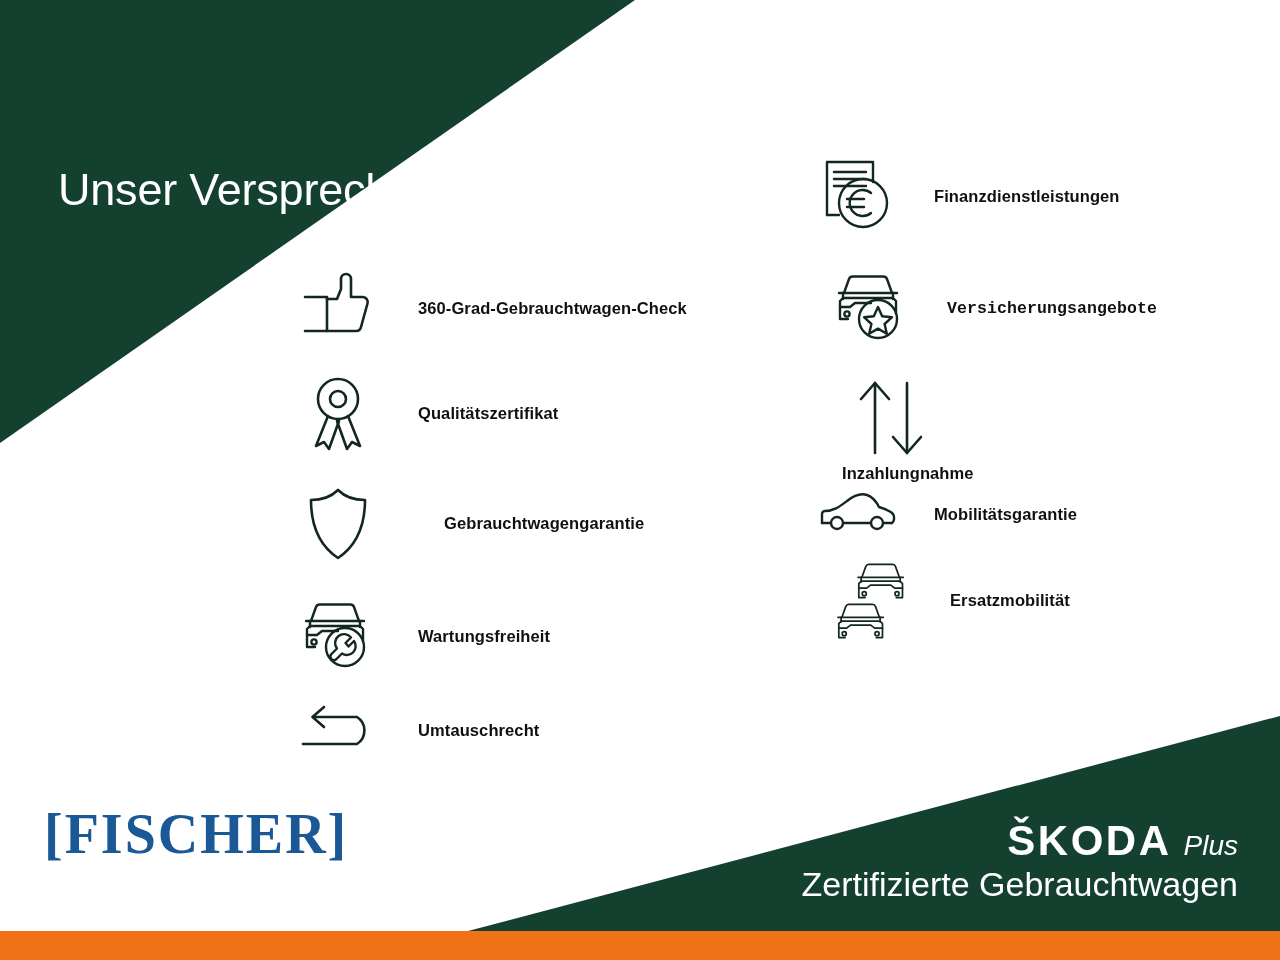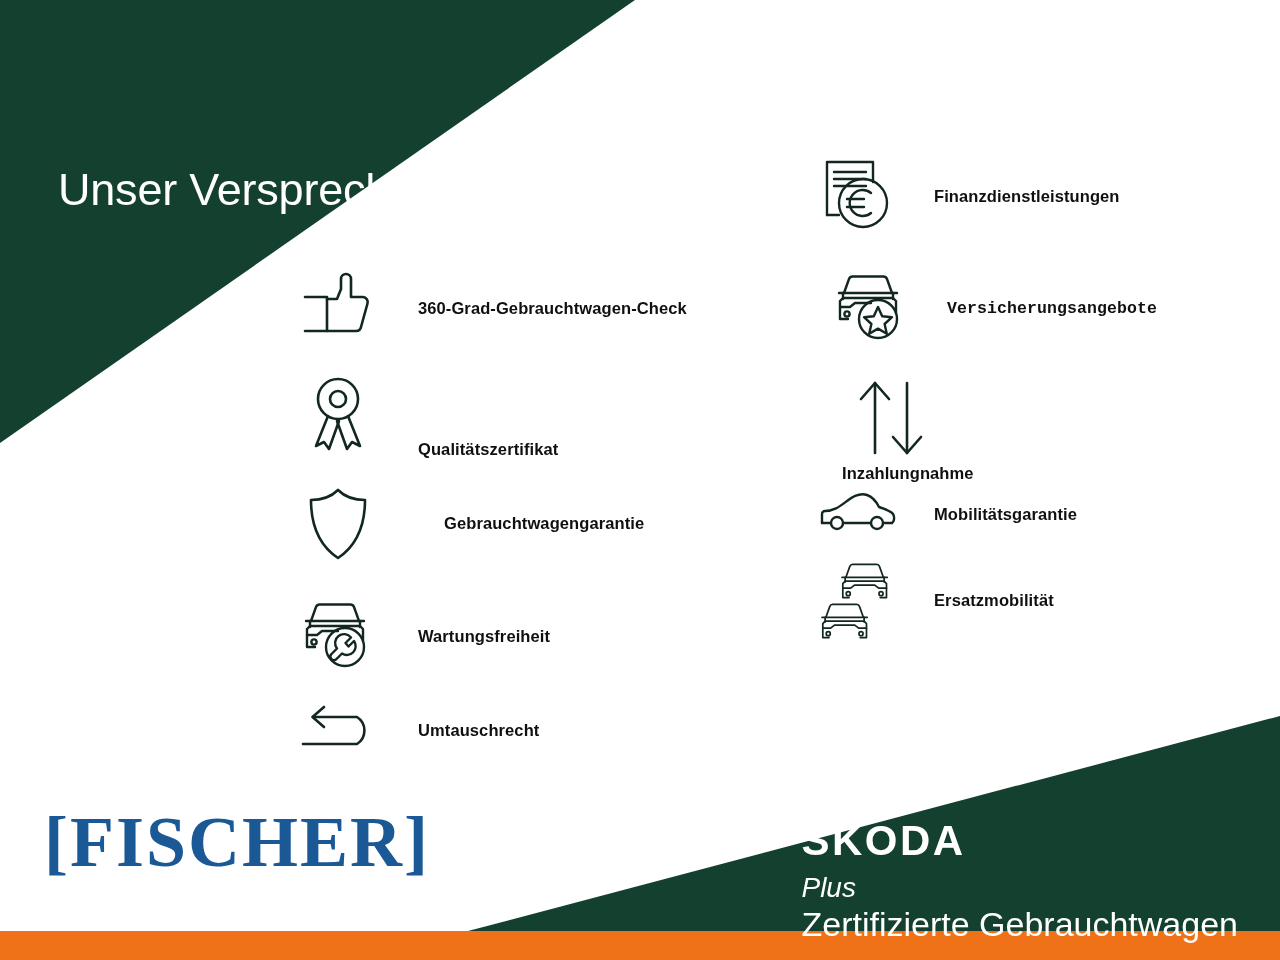--- a/index.html
+++ b/index.html
@@ -73,41 +73,40 @@
   }
   .col-right .feature-label { margin-left: 30px; }
 
   
   .fischer-logo {
     position: absolute;
     left: 44px;
     top: 806px;
     color: #1a5896;
     font-family: "Liberation Serif", serif;
-    font-size: 72px;
+    font-size: 56px;
     font-weight: bold;
     letter-spacing: 2px;
     line-height: 1;
     white-space: nowrap;
   }
 
   
   .skoda-block {
     position: absolute;
     right: 42px;
     top: 820px;
     text-align: right;
     color: #ffffff;
   }
   .skoda-top {
     display: flex;
     align-items: baseline;
     justify-content: flex-end;
     gap: 12px;
-    flex-direction: column;
   }
   .skoda-word {
     font-size: 42px;
     font-weight: bold;
     letter-spacing: 2.5px;
     line-height: 1;
     white-space: nowrap;
   }
   .skoda-plus {
     font-size: 28px;
@@ -145,21 +144,21 @@
     <div class="feature" style="top:0px;left:0px;">
       <span class="feature-icon">
         <svg width="82" height="82" viewBox="0 0 82 82" fill="none" stroke="#12271e" stroke-width="2.6" stroke-linecap="round" stroke-linejoin="round">
           <path d="M8 30 H30 V64 H8"></path>
           <path d="M30 32 L40 32 L44 22 L44 12 A5 5 0 0 1 54 12 L54 30 L66 30 A5 5 0 0 1 70.5 36.5 L64 60 A5 5 0 0 1 59 64 L30 64"></path>
         </svg>
       </span>
       <span class="feature-label">360-Grad-Gebrauchtwagen-Check</span>
     </div>
 
-    <div class="feature" style="top:105px;left:0px;align-items:flex-end;">
+    <div class="feature" style="top:105px;left:0px;">
       <span class="feature-icon">
         <svg width="82" height="82" viewBox="0 0 82 82" fill="none" stroke="#12271e" stroke-width="2.6" stroke-linecap="round" stroke-linejoin="round">
           <circle cx="41" cy="27" r="20"></circle>
           <circle cx="41" cy="27" r="8"></circle>
           <path d="M31 44 L19 74 L27 70 L32 77 L42 49"></path>
           <path d="M51 44 L63 74 L55 70 L50 77 L40 49"></path>
         </svg>
       </span>
       <span class="feature-label">Qualitätszertifikat</span>
     </div>
@@ -249,21 +248,21 @@
         <svg width="82" height="82" viewBox="0 0 82 82" fill="none" stroke="#12271e" stroke-width="2.4" stroke-linecap="round" stroke-linejoin="round">
           <path d="M5 50 V41 A3 3 0 0 1 8 38 C17 38 22 34 30 28 C37 22.5 44 20 50 22 C56 24 60 30 62 34 C68 36 74 38 76 41 C78 44 77 49 75 50"></path>
           <path d="M5 50 H14 M26 50 H54 M66 50 H75"></path>
           <circle cx="20" cy="50" r="6"></circle>
           <circle cx="60" cy="50" r="6"></circle>
         </svg>
       </span>
       <span class="feature-label">Mobilitätsgarantie</span>
     </div>
 
-    <div class="feature" style="top:404px;left:0px;">
+    <div class="feature" style="top:404px;left:16px;">
       <span class="feature-icon">
         <svg width="86" height="86" viewBox="0 0 86 86" fill="none" stroke="#12271e" stroke-width="2.2" stroke-linecap="round" stroke-linejoin="round">
           <g transform="translate(20,0) scale(0.78)">
             <path d="M14 26 L19 12 A4 4 0 0 1 23 9.5 L53 9.5 A4 4 0 0 1 57 12 L62 26"></path>
             <path d="M9 26 H67"></path>
             <path d="M13 26 V32 M63 26 V32"></path>
             <path d="M10 34 L13 31 H63 L66 34 V52 H58 M10 34 V52 H18"></path>
             <path d="M10 40 H20 L25 36 H51 L56 40 H66"></path>
             <circle cx="17" cy="47" r="2.6"></circle>
             <circle cx="59" cy="47" r="2.6"></circle>

